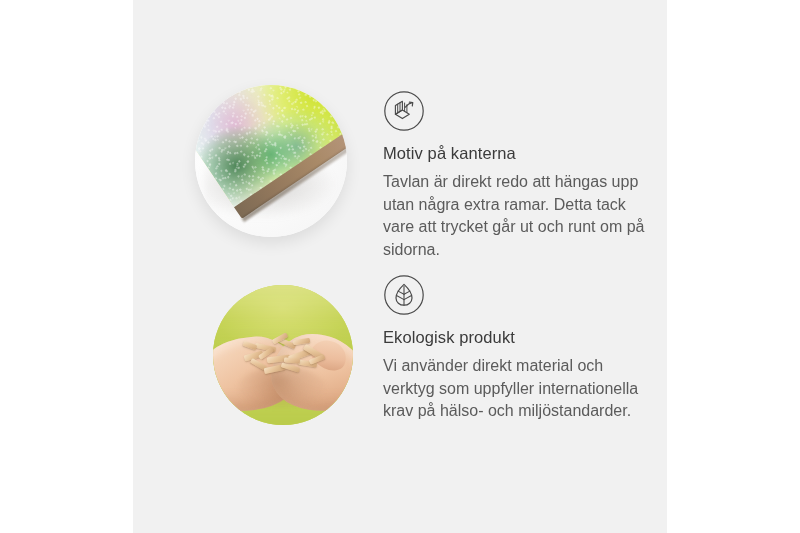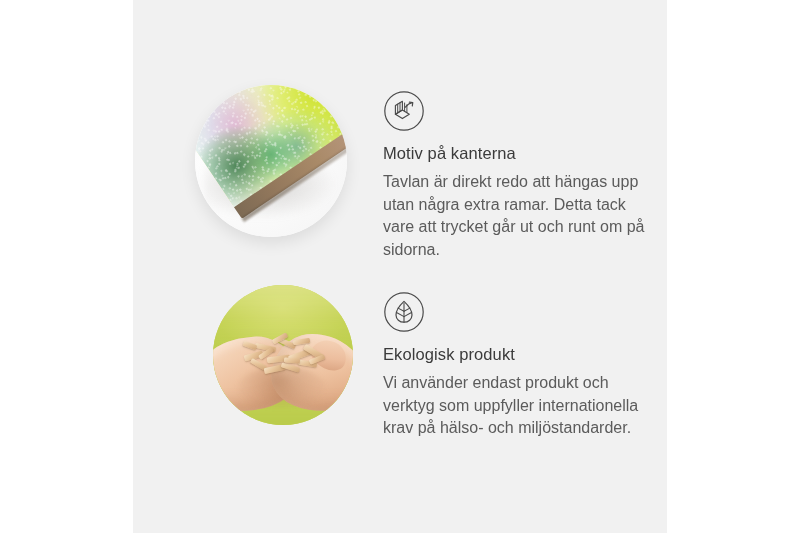--- a/index.html
+++ b/index.html
@@ -223,21 +223,21 @@
     box-shadow: 0 1px 1.5px rgba(120,85,50,0.35);
   }
 
   
   .text-col {
     position: absolute;
     left: 250px;
     width: 285px;
   }
   .text-1 { top: 18px; }
-  .text-2 { top: 23px; }
+  .text-2 { top: 6px; }
 
   .badge-icon {
     width: 42px;
     height: 42px;
     display: block;
     margin-bottom: 12px;
   }
   .badge-icon svg { display: block; }
 
   .feature-title {
@@ -337,17 +337,17 @@
           <circle cx="21" cy="21" r="19.2" stroke="#4a4a4a" stroke-width="1.2" fill="none"></circle>
           <path d="M21 10.4 C26.6 15.6 29.0 20.0 29.0 24.0 C29.0 28.2 25.4 31.2 21 31.2 C16.6 31.2 13.0 28.2 13.0 24.0 C13.0 20.0 15.4 15.6 21 10.4 Z" stroke="#4a4a4a" stroke-width="1.2" stroke-linejoin="round" fill="none"></path>
           <path d="M21 12.6 L21 31.2" stroke="#4a4a4a" stroke-width="1.1" stroke-linecap="round"></path>
           <path d="M21 20.3 L15.1 17.1" stroke="#4a4a4a" stroke-width="1.05" stroke-linecap="round"></path>
           <path d="M21 20.3 L26.9 17.1" stroke="#4a4a4a" stroke-width="1.05" stroke-linecap="round"></path>
           <path d="M21 25.6 L14.0 21.8" stroke="#4a4a4a" stroke-width="1.05" stroke-linecap="round"></path>
           <path d="M21 25.6 L28.0 21.8" stroke="#4a4a4a" stroke-width="1.05" stroke-linecap="round"></path>
         </svg>
       </span>
       <h2 class="feature-title">Ekologisk produkt</h2>
-      <p class="feature-desc">Vi använder endast produkt och verktyg som uppfyller internationella krav på hälso- och miljöstandarder.</p>
+      <p class="feature-desc">Vi använder direkt material och verktyg som uppfyller internationella krav på hälso- och miljöstandarder.</p>
     </div>
   </div>
 
 </div>
 
 </body></html>

